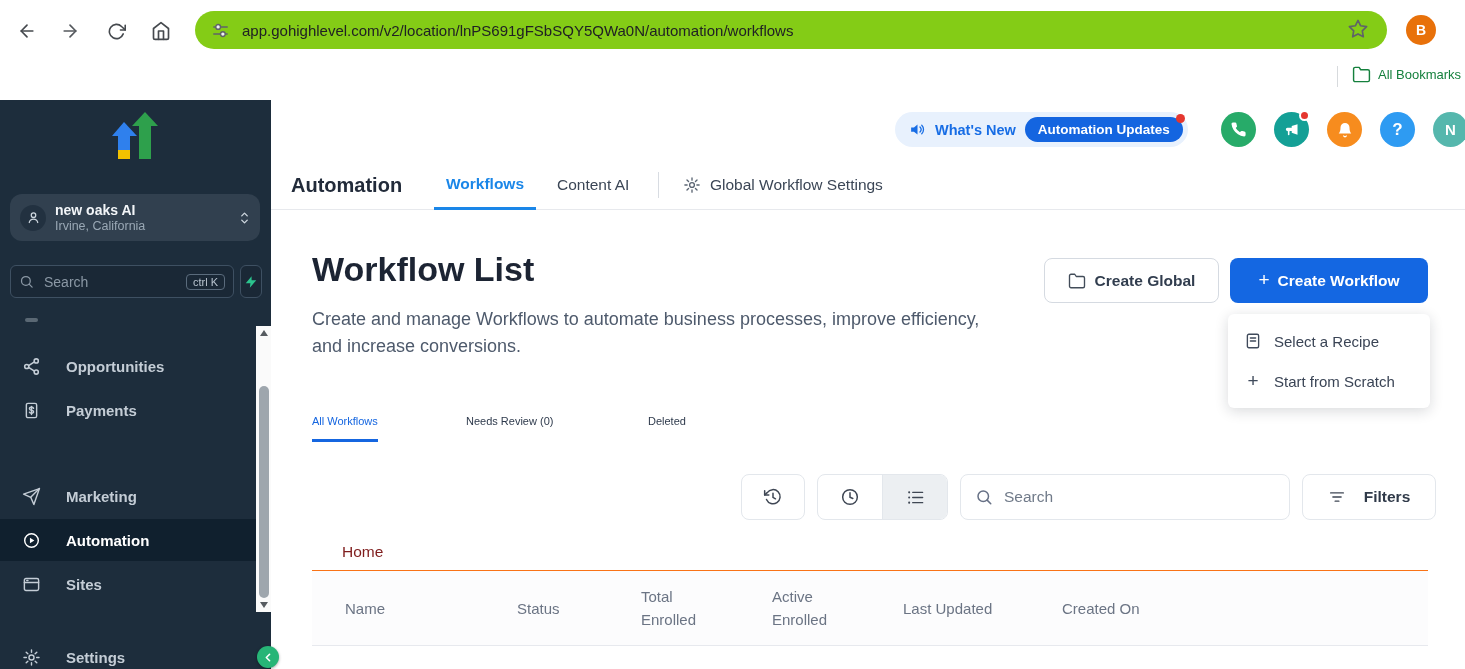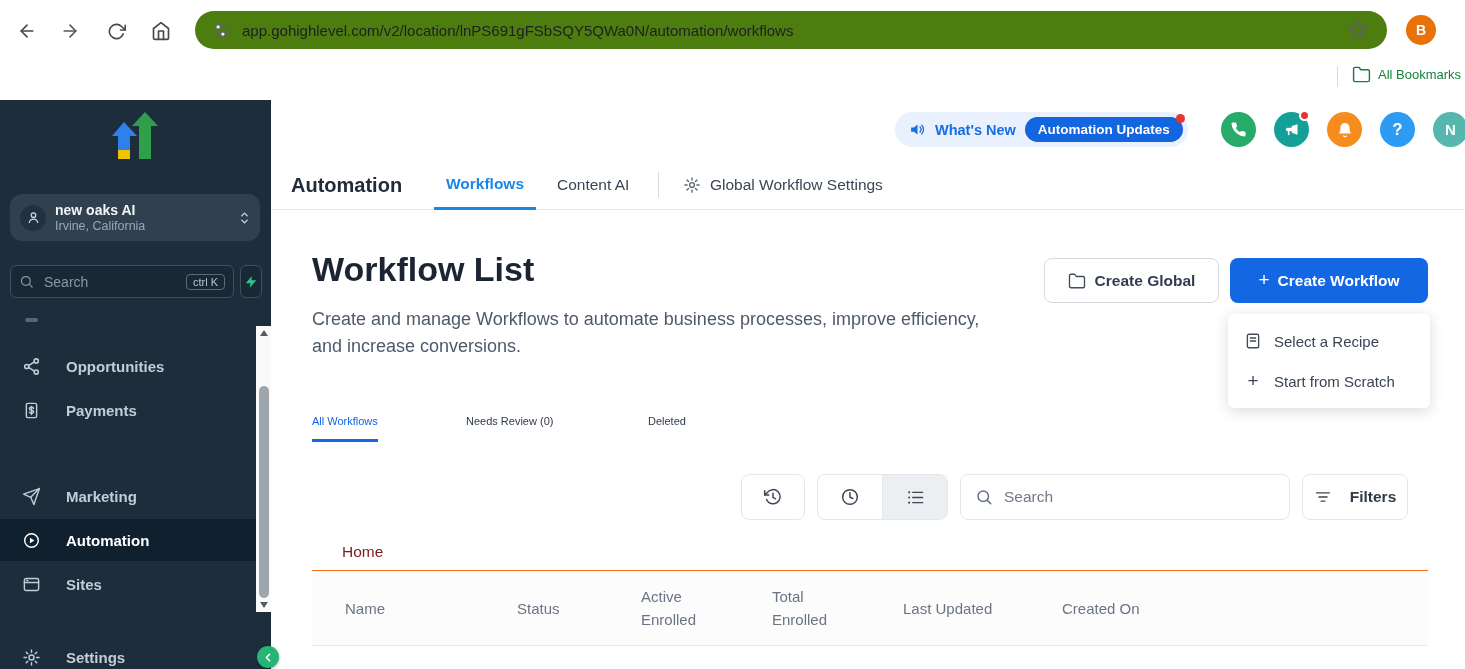--- a/index.html
+++ b/index.html
@@ -6,21 +6,21 @@
   html,body{margin:0;padding:0}
   body{width:1465px;height:669px;position:relative;overflow:hidden;background:#fff;
        font-family:"Liberation Sans",sans-serif;color:#1c2433}
   [data-interactable="true"]{cursor:pointer}
   svg{display:block}
 
   
   .chrome{position:absolute;left:0;top:0;width:1465px;height:100px;background:#fff}
   .chrome-btn{position:absolute;top:16px;width:30px;height:30px;display:flex;align-items:center;justify-content:center;color:#45494e;border-radius:50%}
   .btn-back{left:12px}.btn-forward{left:55px;color:#55595e}.btn-reload{left:101px}.btn-home{left:146px}
-  .url-bar{position:absolute;left:195px;top:11px;width:1192px;height:38px;background:#4d7c0f;border-radius:19px;
+  .url-bar{position:absolute;left:195px;top:11px;width:1192px;height:38px;background:#84cc16;border-radius:19px;
            display:flex;align-items:center;padding:0 16px;color:#5f6368}
   .url-text{margin-left:12px;font-size:15px;color:#202124;white-space:nowrap;overflow:hidden}
   .star-btn{position:absolute;left:1347px;top:18px;color:#5f6368}
   .profile-avatar{position:absolute;left:1406px;top:15px;width:30px;height:30px;border-radius:50%;background:#e8710a;
                   color:#fff;font-size:14px;font-weight:700;display:flex;align-items:center;justify-content:center}
   .bm-divider{position:absolute;left:1337px;top:66px;width:1px;height:21px;background:#d7dadd}
   .bm-item{position:absolute;left:1352px;top:65px;display:flex;align-items:center;gap:7px;color:#15803d}
   .bm-label{font-size:13px;white-space:nowrap;overflow:hidden;width:84px}
 
   
@@ -100,21 +100,21 @@
               display:flex;align-items:center;justify-content:center;color:#3f4754;background:#fff}
   .tb-group{position:absolute;left:546px;top:374px;width:131px;height:46px;border:1px solid #e3e7ec;border-radius:8px;
             display:flex;overflow:hidden;background:#fff}
   .tb-seg{flex:1;display:flex;align-items:center;justify-content:center;color:#3f4754}
   .tb-seg + .tb-seg{border-left:1px solid #e3e7ec}
   .tb-seg.sel{background:#eceff2}
   .tb-search{position:absolute;left:689px;top:374px;width:330px;height:46px;border:1px solid #e3e7ec;border-radius:8px;
              display:flex;align-items:center;padding:0 14px;color:#667085;background:#fff}
   .tb-search input{border:none;outline:none;font-size:15.5px;margin-left:9px;flex:1;min-width:0;color:#344054;font-family:inherit}
   .tb-search input::placeholder{color:#707a89}
-  .btn-filters{position:absolute;left:1031px;top:374px;width:106px;height:46px;border:1px solid #e3e7ec;border-radius:8px;background:#fff;
+  .btn-filters{position:absolute;left:1031px;top:374px;width:134px;height:46px;border:1px solid #e3e7ec;border-radius:8px;background:#fff;
                display:flex;align-items:center;justify-content:center;gap:18px;font-size:15.5px;font-weight:600;color:#303a49}
 
   .breadcrumb{position:absolute;left:71px;top:443px;font-size:15.5px;color:#7f1d1d}
   .wtable{position:absolute;left:41px;top:470px;width:1116px;border-top:1px solid #f97316;background:#fff}
   .thead{height:75px;border-bottom:1px solid #e7e9ee;display:flex;align-items:center;padding-left:33px;
          background:#fcfcfd;color:#6b7484;font-size:15px}
   .th{flex:none}
   .th-name{width:172px}.th-status{width:124px}.th-total{width:131px}.th-active{width:131px}.th-updated{width:159px}.th-created{flex:1}
   .th-total span,.th-active span{display:inline-block;width:64px;line-height:23px}
 </style>
@@ -413,19 +413,19 @@
       </svg>
     <span data-interactable="false">Filters</span>
   </div>
 
   <div class="breadcrumb" data-interactable="true">Home</div>
 
   <div class="wtable" data-interactable="false">
     <div class="thead" data-interactable="false">
       <div class="th th-name" data-interactable="false"><span>Name</span></div>
       <div class="th th-status" data-interactable="false"><span>Status</span></div>
+      <div class="th th-total" data-interactable="false"><span>Total Enrolled</span></div>
       <div class="th th-active" data-interactable="false"><span>Active Enrolled</span></div>
-      <div class="th th-total" data-interactable="false"><span>Total Enrolled</span></div>
       <div class="th th-updated" data-interactable="false"><span>Last Updated</span></div>
       <div class="th th-created" data-interactable="false"><span>Created On</span></div>
     </div>
   </div>
 </div>
 
 </body></html>

